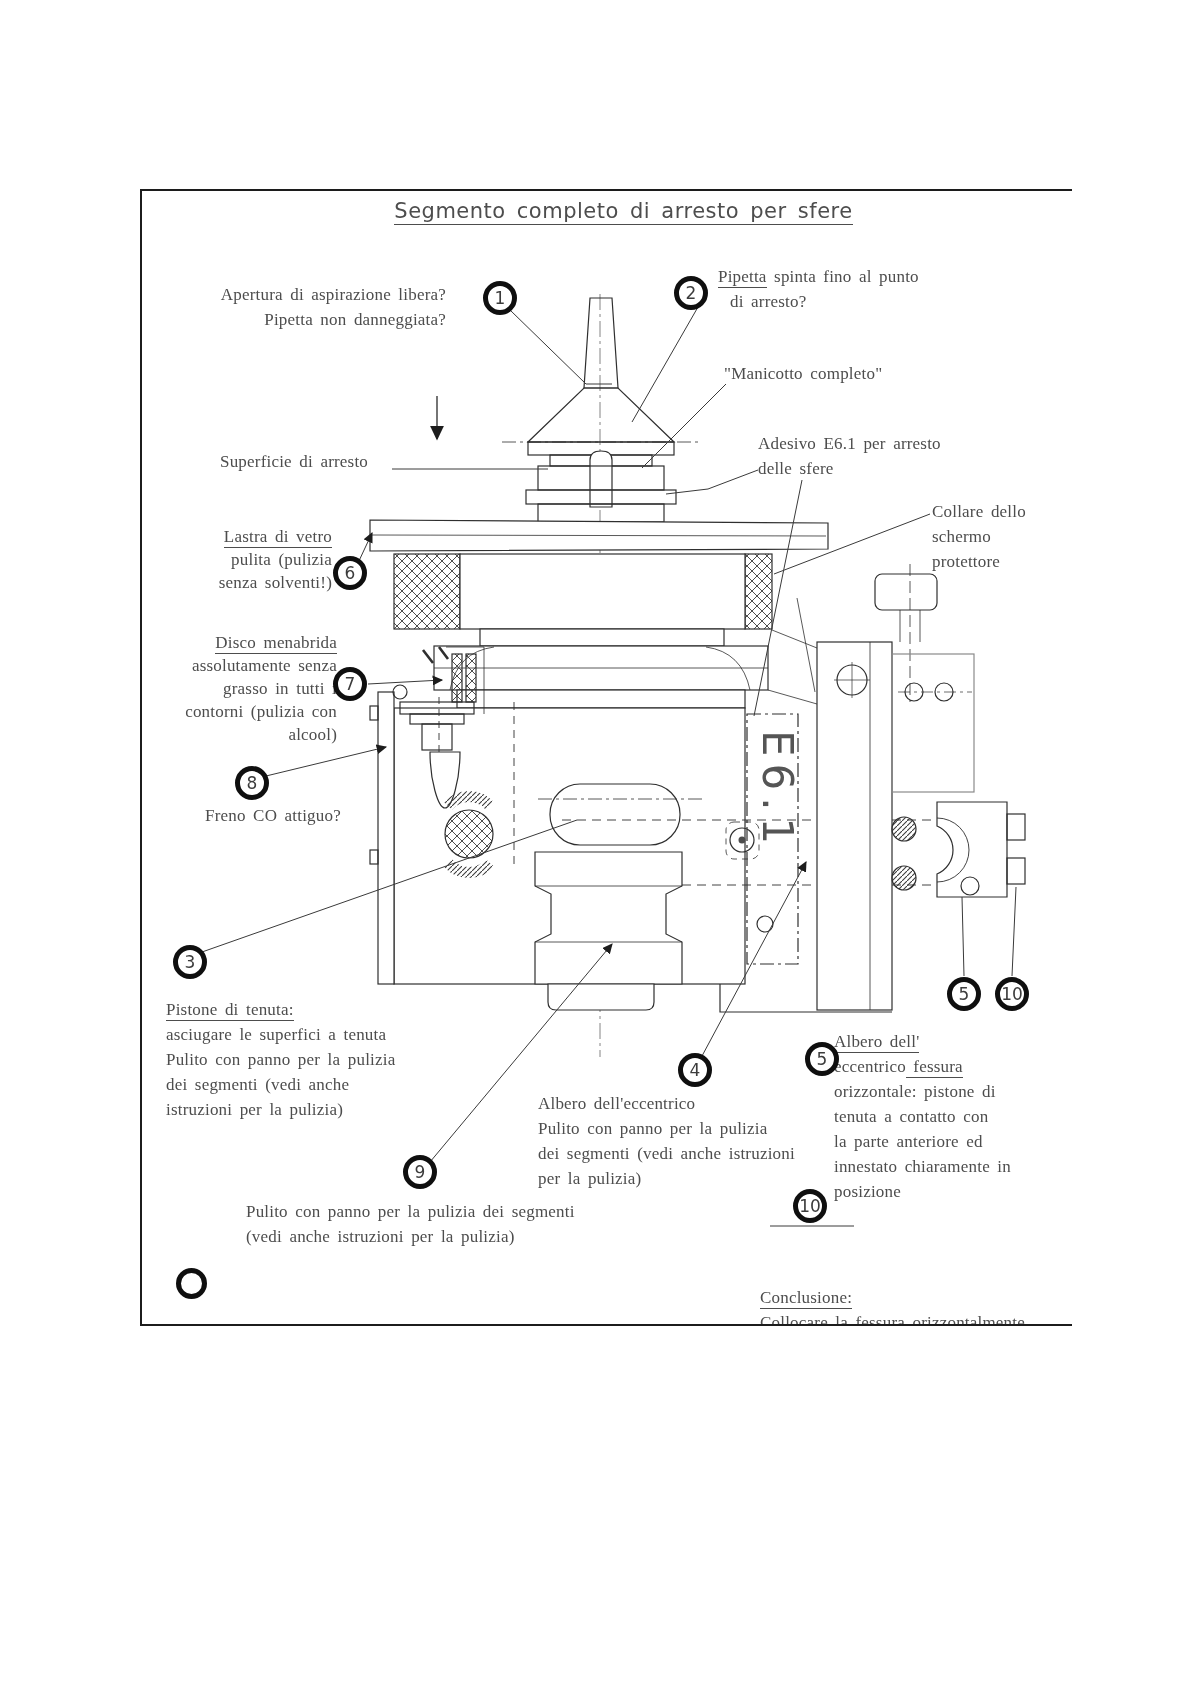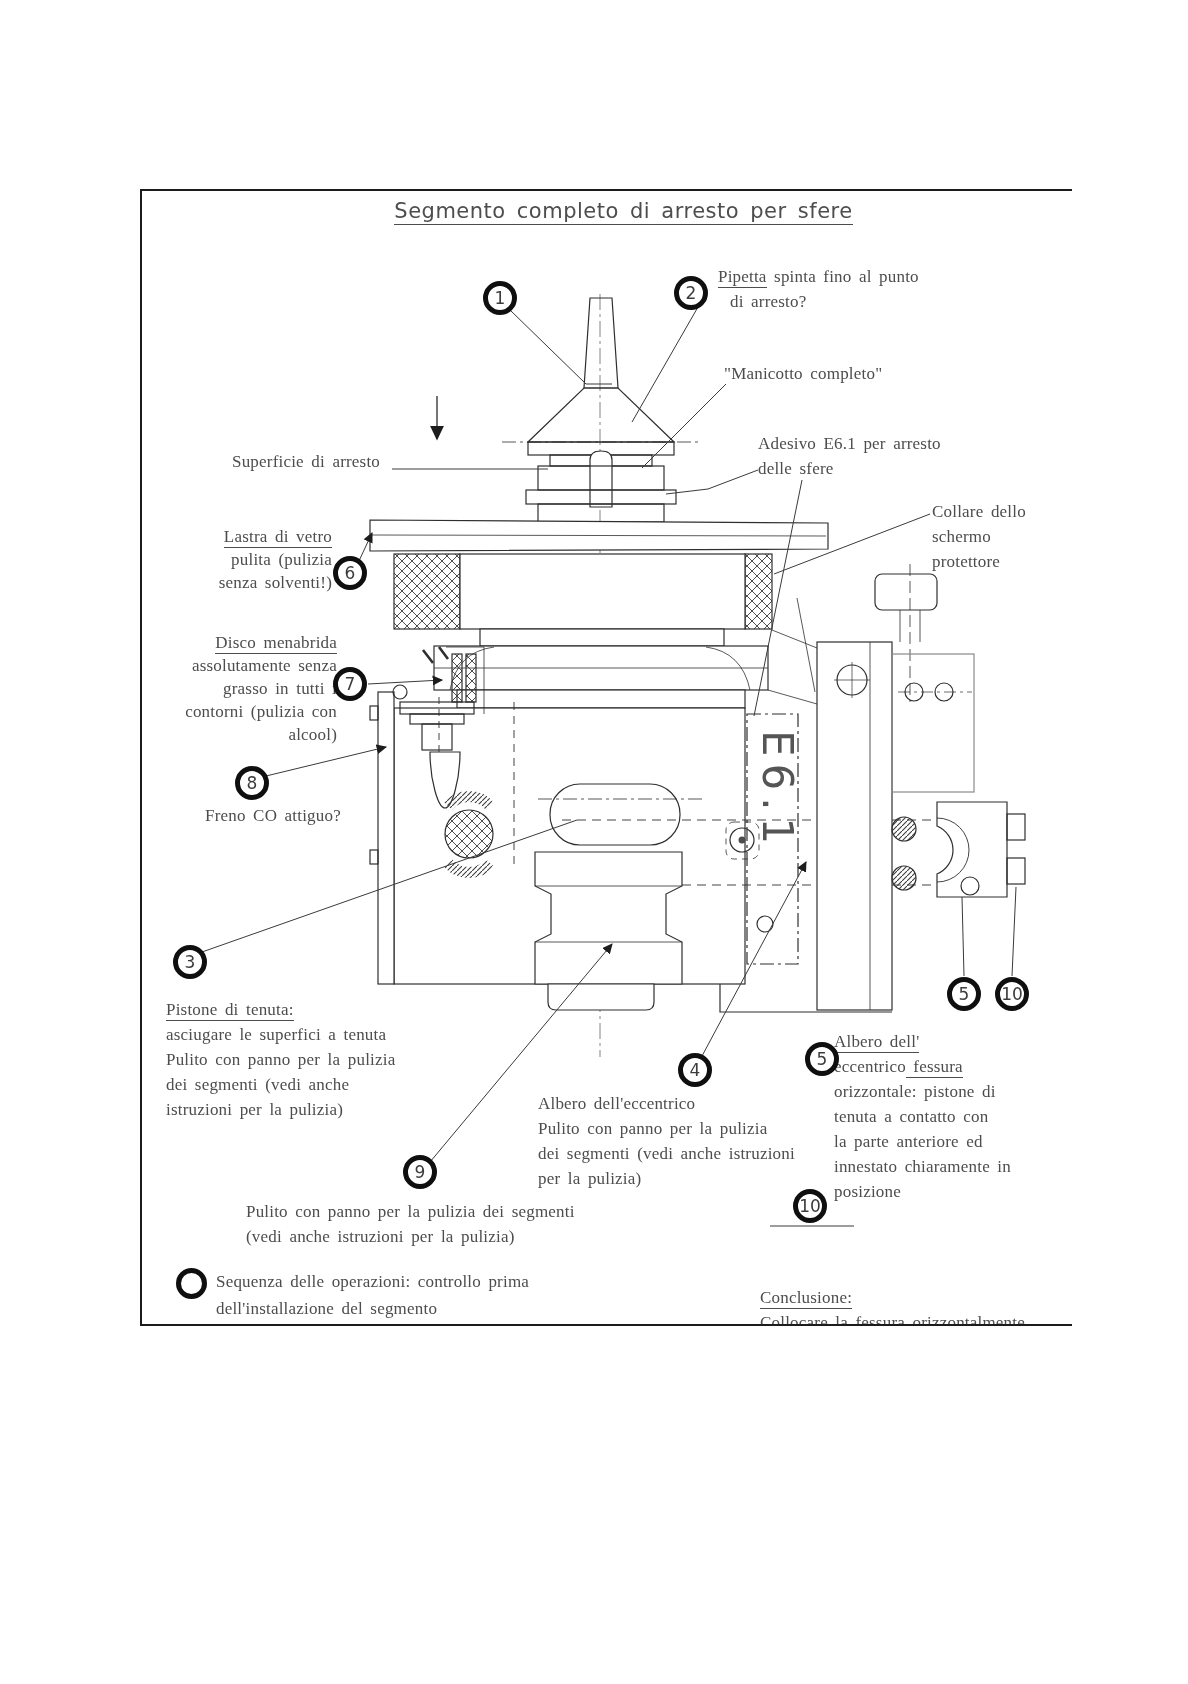--- a/index.html
+++ b/index.html
@@ -183,36 +183,40 @@
   <div class="callout" style="left:261px;top:964px">
         <span>9</span>
       </div>
   <div class="callout" style="left:853px;top:786px">
         <span>10</span>
       </div>
   <div class="callout" style="left:651px;top:998px">
         <span>10</span>
       </div>
 
+  <div class="note r" style="right:659px;top:91px">
+    <div class="ln">Apertura di aspirazione libera?</div>
+    <div class="ln">Pipetta non danneggiata?</div>
+  </div>
 
   <div class="note" style="left:576px;top:73px">
     <div class="ln"><span class="u">Pipetta</span><span> spinta fino al punto</span></div>
     <div class="ln" style="padding-left:12px">di arresto?</div>
   </div>
 
   <div class="note" style="left:582px;top:170px">
     <div class="ln">"Manicotto completo"</div>
   </div>
 
   <div class="note" style="left:616px;top:240px">
     <div class="ln">Adesivo E6.1 per arresto</div>
     <div class="ln">delle sfere</div>
   </div>
 
-  <div class="note" style="left:90px;top:258px">
+  <div class="note" style="left:78px;top:258px">
     <div class="ln">Superficie di arresto</div>
   </div>
 
   <div class="note r" style="right:773px;top:334px;line-height:23px">
     <div class="ln"><span class="u">Lastra di vetro</span></div>
     <div class="ln">pulita (pulizia</div>
     <div class="ln">senza solventi!)</div>
   </div>
 
   <div class="note" style="left:790px;top:308px">
@@ -264,19 +268,15 @@
   </div>
 
   <div class="note" style="left:618px;top:1094px">
     <div class="ln"><span class="u">Conclusione:</span></div>
     <div class="ln"><span>Collocare la fessura </span><span class="u">orizzontalmente</span></div>
     <div class="ln">con pistone di tenuta arretrato innestato</div>
     <div class="ln">chiaramente in posizione</div>
   </div>
 
   <div class="legend-circle" style="left:34px;top:1077px"></div>
-  <div class="note" style="left:74px;top:1077px;line-height:27px">
-    <div class="ln">Sequenza delle operazioni: controllo prima</div>
-    <div class="ln">dell'installazione del segmento</div>
-  </div>
 
  </div>
 </div>
 
 </body></html>

